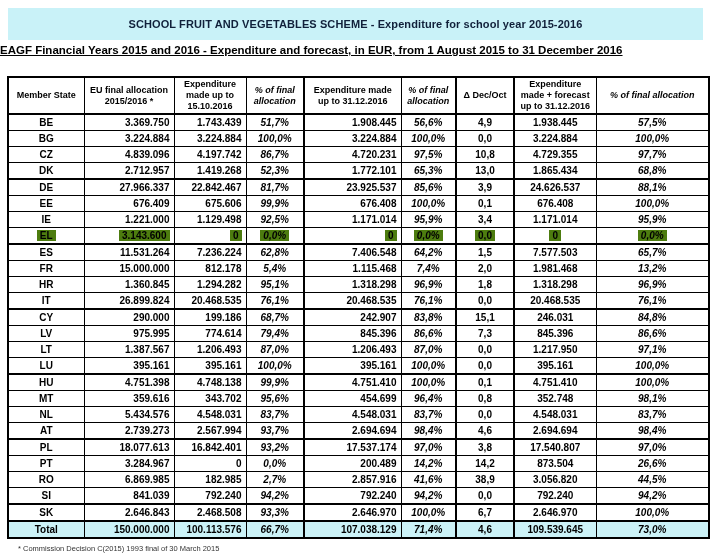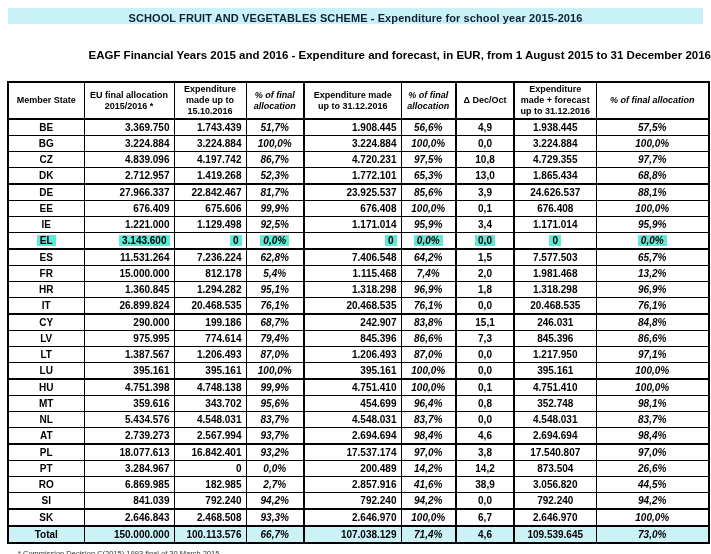--- a/index.html
+++ b/index.html
@@ -2,27 +2,27 @@
 <html><head>
 <meta charset="utf-8">
 <style>
   html,body { margin:0; padding:0; }
   body {
     width:711px; height:554px; background:#ffffff;
     font-family:"Liberation Sans", sans-serif; color:#000;
     overflow:hidden;
   }
   .banner {
-    margin:8px 8px 0 8px; height:16px; background:#c9f2f8;
-    display:flex; align-items:flex-end; justify-content:center;
+    margin:8px 8px 0 8px; height:32px; background:#c9f2f8;
+    display:flex; align-items:center; justify-content:center;
     font-weight:bold; font-size:11px; color:#10203a; letter-spacing:0.1px;
   }
   .subtitle {
-    margin-top:25px; text-align:right; font-weight:bold;
-    font-size:11.5px; color:#000;
+    margin-top:4px; text-align:left; font-weight:bold;
+    font-size:11.5px; color:#000;text-decoration:underline;
   }
   table.main {
     border-collapse:collapse; table-layout:fixed;
     margin:20px 0 0 7px; width:701px;
     border:2px solid #000;
   }
   th, td { border:1px solid #000; overflow:hidden; }
   thead th {
     font-size:9px; font-weight:bold; height:33px; text-align:center;
     vertical-align:middle; padding:1px 2px; line-height:1.2;
@@ -32,21 +32,21 @@
   tbody td {
     height:15px; font-size:10px; font-weight:bold;
     padding:0; white-space:nowrap; vertical-align:middle;
   }
   tbody td.c0, tbody td.c6, tbody td.c7 { text-align:center; }
   tbody td.c1, tbody td.c2, tbody td.c4 { text-align:right; padding-right:4px; }
   tbody td.c3, tbody td.c5, tbody td.c8 { text-align:center; font-style:italic; }
   .c4, .c6, .c7 { border-left-width:2px; }
   tbody tr.grp td { border-top-width:2px; }
   tbody tr.total td { border-top-width:2px; background:#cbf2f7;margin-top:40px; }
-  tbody tr.hl span { background:#5eead4; padding:0 3px; }
+  tbody tr.hl span { background:#4d7c0f; padding:0 3px; }
   .footnotes {
     margin:4px 0 0 18px; font-size:7.5px; color:#333; line-height:1.55;
   }
 </style>
 </head>
 <body>
 
 <div class="banner">
   <span>SCHOOL FRUIT AND VEGETABLES SCHEME - Expenditure for school year 2015-2016</span>
 </div>

